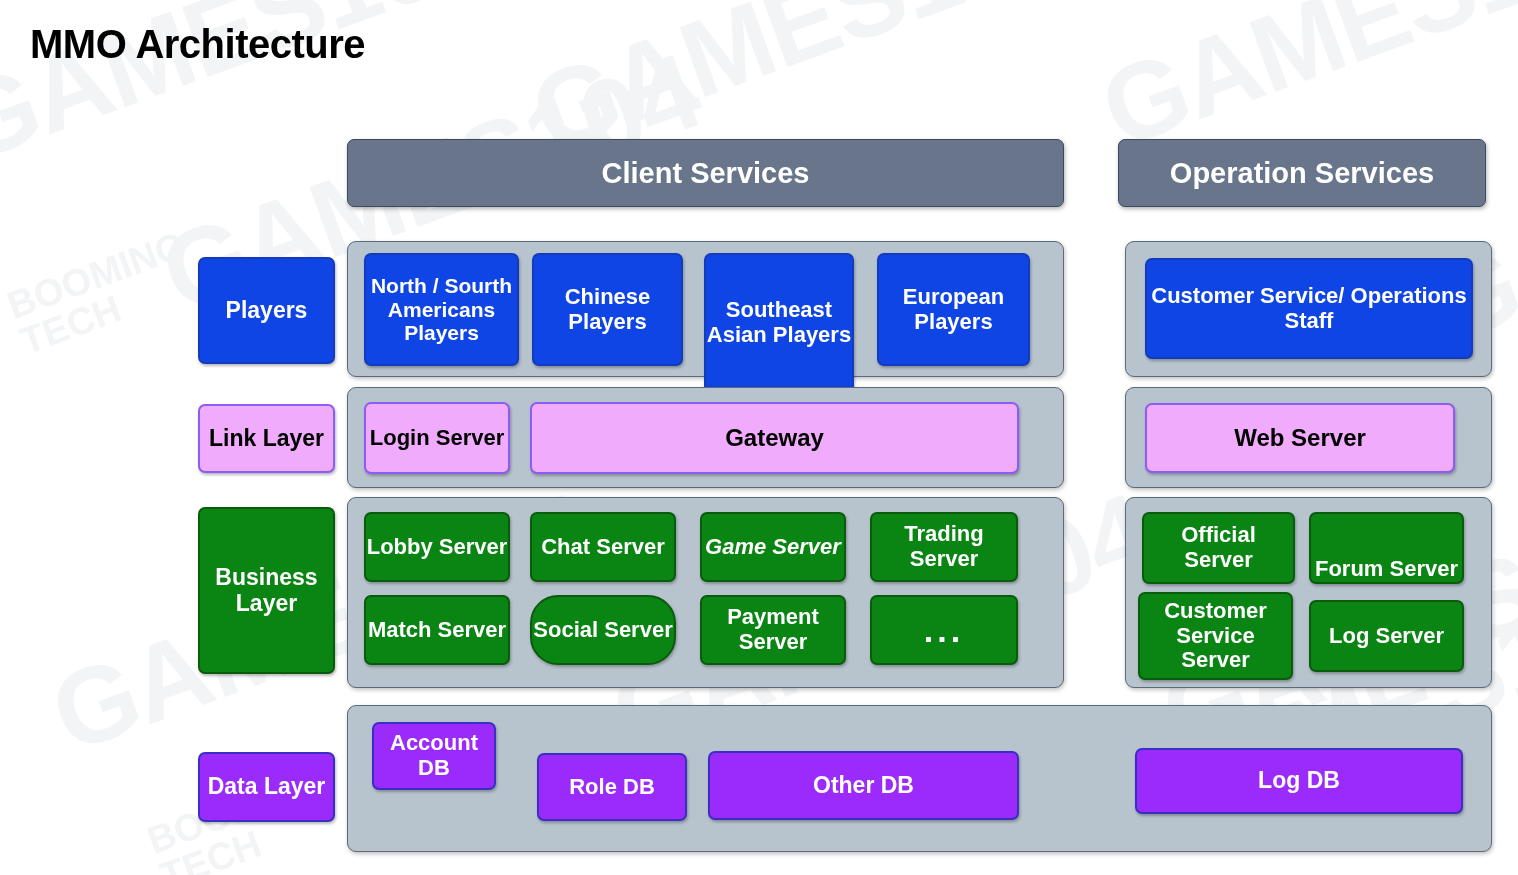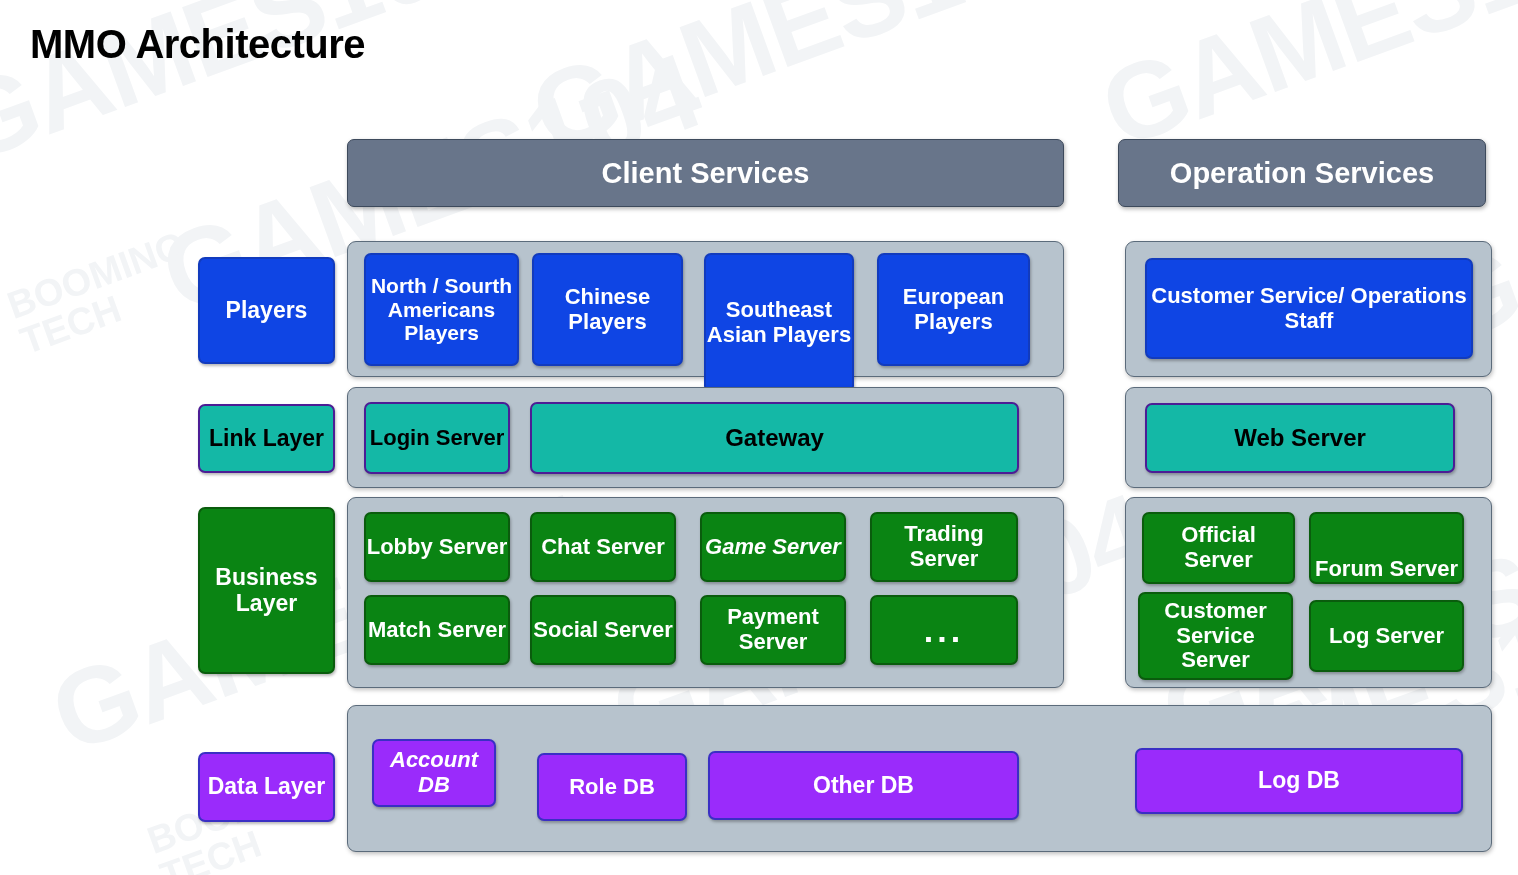--- a/index.html
+++ b/index.html
@@ -89,21 +89,21 @@
     border: 1px solid #3d4a5c;
     border-radius: 7px;
     color: #ffffff;
     font-weight: 800;
     font-size: 29px;
     box-shadow: 1px 2px 4px rgba(0,0,0,0.3);
   }
 
   
   .c-blue   { background: #0f45e4; border: 2px solid #123bbd; color: #ffffff; }
-  .c-lblue  { background: #14b8a6; border: 2px solid #4c1d95; color: #000000; }
+  .c-lblue  { background: #f0abfc; border: 2px solid #8b5cf6; color: #000000; }
   .c-green  { background: #0a8413; border: 2px solid #0a5c0d; color: #ffffff; }
   .c-purple { background: #9a2bfb; border: 2px solid #3a2fc4; color: #ffffff; }
   .fs24 { font-size: 24px; }
   .fs23 { font-size: 23px; }
   .fs22 { font-size: 22px; }
   .fs21 { font-size: 21px; }
 
   .dots { letter-spacing: 4px; font-size: 34px; }
 </style>
 </head>
@@ -195,21 +195,21 @@
   <div class="box c-green fs22" style="left:700px; top:512px; width:146px; height:70px;font-style:italic;">
     <span>Game Server</span>
   </div>
   <div class="box c-green fs22" style="left:870px; top:512px; width:148px; height:70px;">
     <span>Trading Server</span>
   </div>
 
   <div class="box c-green fs22" style="left:364px; top:595px; width:146px; height:70px;">
     <span>Match Server</span>
   </div>
-  <div class="box c-green fs22" style="left:530px; top:595px; width:146px; height:70px;">
+  <div class="box c-green fs22" style="left:530px; top:595px; width:146px; height:70px;border-radius:28px;">
     <span>Social Server</span>
   </div>
   <div class="box c-green fs22" style="left:700px; top:595px; width:146px; height:70px;">
     <span>Payment Server</span>
   </div>
   <div class="box c-green dots" style="left:870px; top:595px; width:148px; height:70px;">
     <span>...</span>
   </div>
 
   <div class="panel" style="left:1125px; top:497px; width:367px; height:191px;"></div>
@@ -225,21 +225,21 @@
   <div class="box c-green fs22" style="left:1309px; top:600px; width:155px; height:72px;">
     <span>Log Server</span>
   </div>
 
   <div class="box c-purple fs23" style="left:198px; top:752px; width:137px; height:70px;">
     <span>Data Layer</span>
   </div>
 
   <div class="panel" style="left:347px; top:705px; width:1145px; height:147px;"></div>
 
-  <div class="box c-purple fs22" style="left:372px; top:739px; width:124px; height:68px;font-style:italic;">
+  <div class="box c-purple fs22" style="left:372px; top:722px; width:124px; height:68px;">
     <span>Account DB</span>
   </div>
   <div class="box c-purple fs22" style="left:537px; top:753px; width:150px; height:68px;">
     <span>Role DB</span>
   </div>
   <div class="box c-purple fs23" style="left:708px; top:751px; width:311px; height:69px;">
     <span>Other DB</span>
   </div>
   <div class="box c-purple fs23" style="left:1135px; top:748px; width:328px; height:66px;">
     <span>Log DB</span>

